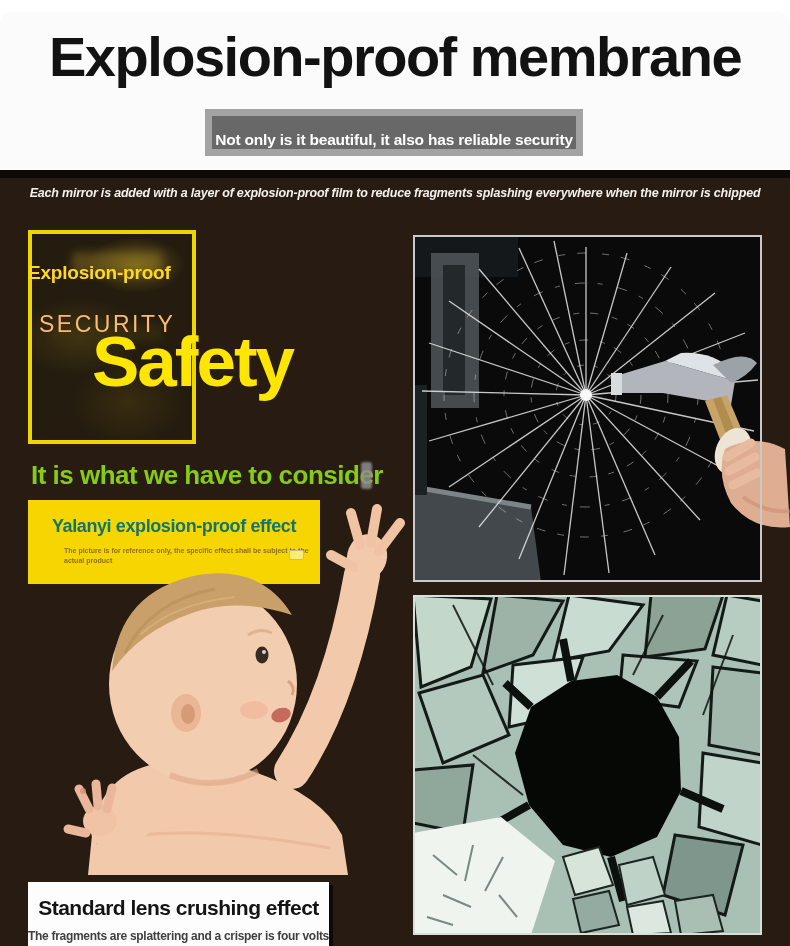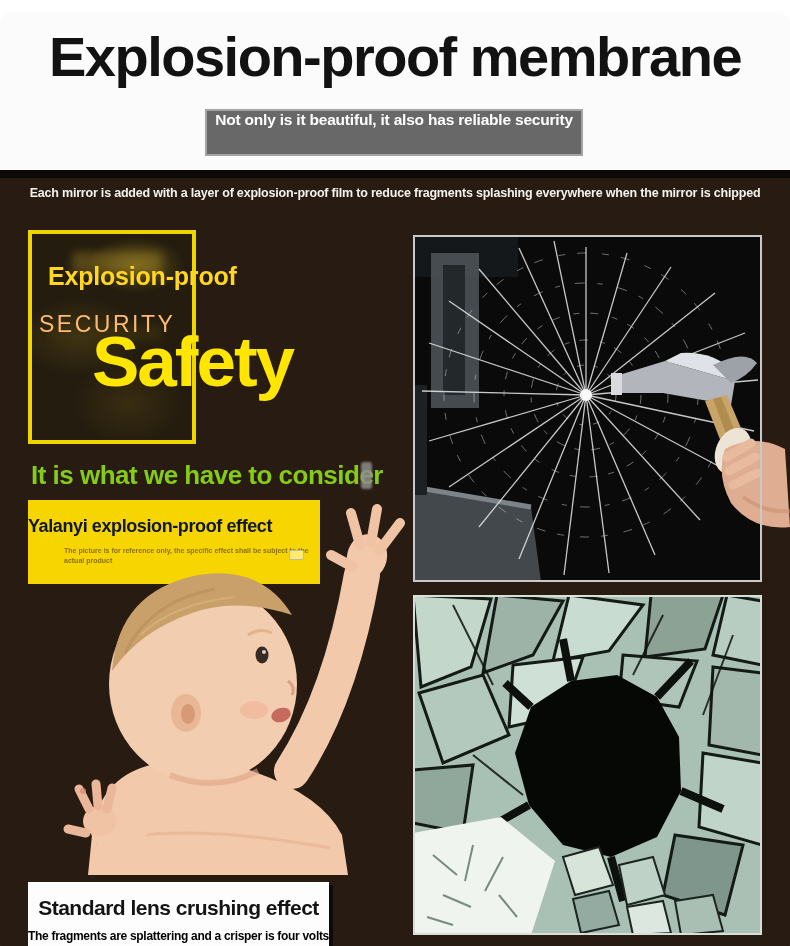--- a/index.html
+++ b/index.html
@@ -5,70 +5,70 @@
   * { margin:0; padding:0; box-sizing:border-box; }
   html,body { background:#ffffff; }
   body { font-family:"Liberation Sans", sans-serif; }
   .canvas { position:relative; width:790px; height:946px; margin:12px auto; overflow:hidden; background:#fafafa;border-radius:13px; }
 
   
   .header { position:absolute; left:0; top:0; width:790px; height:158px; background:#fbfbfb; }
   .main-title { position:absolute; left:0; top:12px; width:100%; text-align:center;
     font-size:56px; font-weight:800; letter-spacing:-1.5px; color:#121212; }
   .banner { position:absolute; left:205px; top:97px; width:378px; height:47px; background:#686868;
-    border:2px solid #a3a3a3; display:flex; align-items:flex-start; justify-content:center; }
+    border:7px solid #a3a3a3; display:flex; align-items:flex-end; justify-content:center; }
   .banner span { color:#ffffff; font-weight:700; font-size:15.5px; letter-spacing:-0.2px; }
 
   .divider { position:absolute; left:0; top:158px; width:790px; height:8px; background:#0b0a09; }
 
   
   .dark { position:absolute; left:0; top:166px; width:790px; height:780px; background:#281b11; }
   .tagline { position:absolute; left:0; top:8px; width:100%; text-align:center;
-    color:#f4f1ec; font-weight:700; font-size:12.5px; letter-spacing:-0.2px; }
+    color:#f4f1ec; font-weight:700; font-size:12.5px; letter-spacing:-0.2px;font-style:italic; }
 
   
   .frame-box { position:absolute; left:28px; top:52px; width:168px; height:214px;
     border:4px solid #eed500; z-index:2;
     background:
       radial-gradient(70px 40px at 65% 15%, rgba(205,175,45,.40), transparent 70%),
       radial-gradient(90px 55px at 30% 50%, rgba(125,102,30,.32), transparent 70%),
       radial-gradient(80px 60px at 60% 82%, rgba(95,75,22,.35), transparent 70%),
       #241c0e; }
   .frame-smudge { position:absolute; left:40px; top:18px; width:90px; height:22px;
     background:rgba(180,150,40,.35); filter:blur(4px); border-radius:4px; }
   .frame-smudge2 { position:absolute; left:20px; top:90px; width:110px; height:18px;
     background:rgba(60,50,15,.6); filter:blur(4px); border-radius:4px; }
-  .explosion-label { position:absolute; left:48px; top:84px; z-index:3;
-    color:#ffd81f; font-weight:700; font-size:25px; letter-spacing:-0.2px; }
+  .explosion-label { position:absolute; left:28px; top:84px; z-index:3;
+    color:#ffd81f; font-weight:700; font-size:19px; letter-spacing:-0.2px; }
   .security-label { position:absolute; left:39px; top:133px; z-index:3;
     color:#fdba74; font-weight:400; font-size:23px; letter-spacing:2.5px; }
   .safety-label { position:absolute; left:92px; top:148px; z-index:3;
     color:#ffe600; font-weight:800; font-size:71px; line-height:1.0; letter-spacing:-2px; }
   .consider-label { position:absolute; left:31px; top:282px; z-index:3;
     color:#84cc16; font-weight:800; font-size:26px; letter-spacing:-0.5px; }
   .gray-artifact { position:absolute; left:361px; top:284px; width:11px; height:27px; z-index:3;
     background:#8d8d8d; filter:blur(1px); border-radius:3px; opacity:.85; }
 
   
   .effect-box { position:absolute; left:28px; top:322px; width:292px; height:84px;
     background:#f6d500; z-index:4; }
-  .effect-title { margin-top:16px; 
-    color:#0f172a; font-weight:800; font-size:18px; letter-spacing:-0.4px; }
+  .effect-title { margin-top:16px; text-align:center;
+    color:#0f766e; font-weight:800; font-size:18px; letter-spacing:-0.4px; }
   .effect-disclaimer { margin:9px 0 0 36px; width:252px;
     color:#8d7110; font-weight:700; font-size:7px; line-height:1.4; }
   .emoji-chip { position:absolute; right:16px; bottom:24px; width:15px; height:10px;
     background:#ffec6e; border:1px solid #b9b9b9; border-radius:2px; }
 
   
   .crush-box { position:absolute; left:28px; top:704px; width:301px; height:82px;
     background:#fdfdfd; z-index:6; box-shadow:4px 3px 0 rgba(8,8,8,.85); }
   .crush-title { margin-top:14px; text-align:center;
     color:#141414; font-weight:800; font-size:21px; letter-spacing:-0.5px; }
   .crush-subtitle { margin-top:9px; text-align:center;
-    color:#000000; font-weight:700; font-size:12px; letter-spacing:-0.3px; }
+    color:#404040; font-weight:700; font-size:12px; letter-spacing:-0.3px; }
 
   .photo-top-svg { position:absolute; left:413px; top:57px; z-index:1; }
   .photo-bottom-svg { position:absolute; left:413px; top:417px; z-index:1; }
   .baby-svg { position:absolute; left:0px; top:325px; z-index:5; }
 </style>
 </head>
 <body>
 
 <div class="canvas">
 

